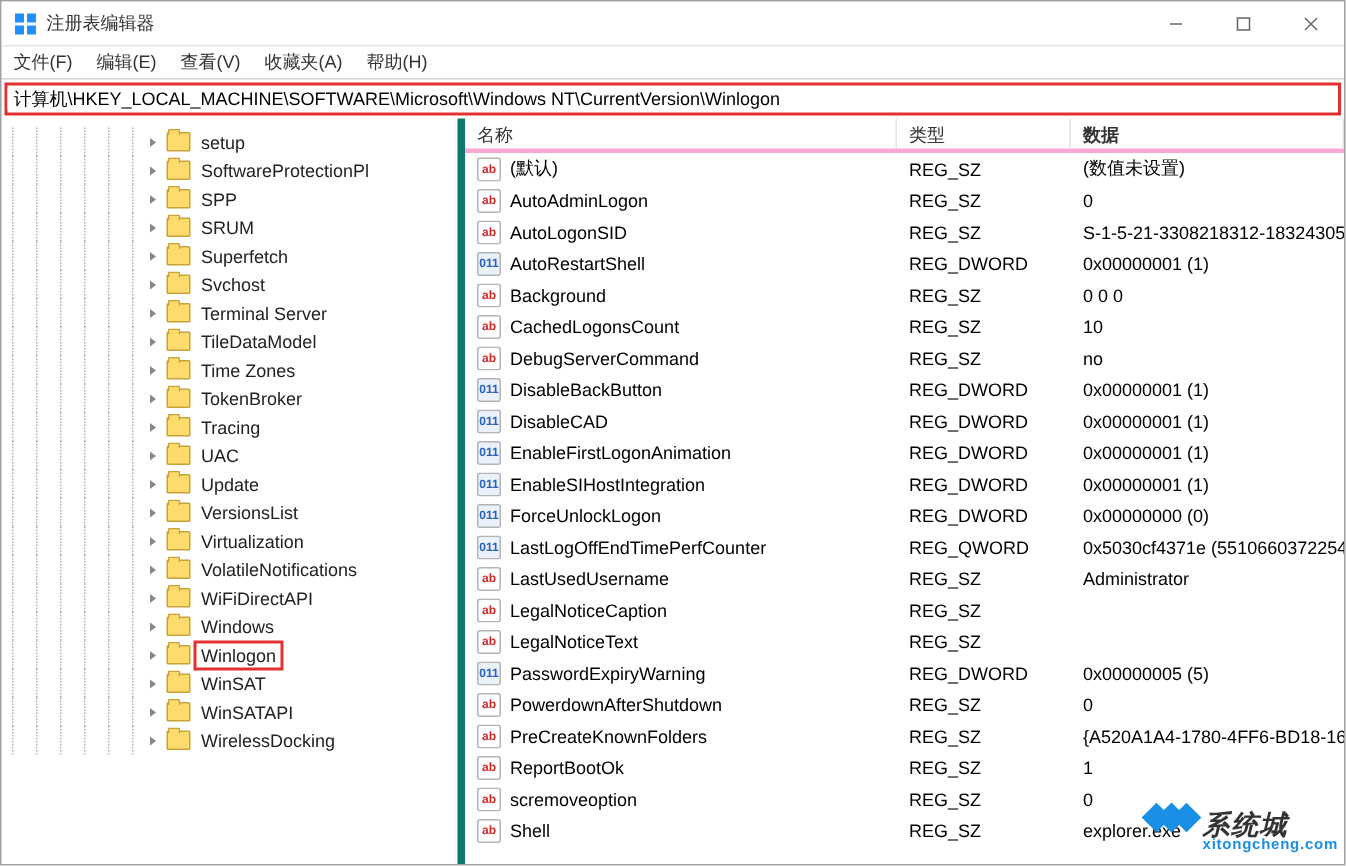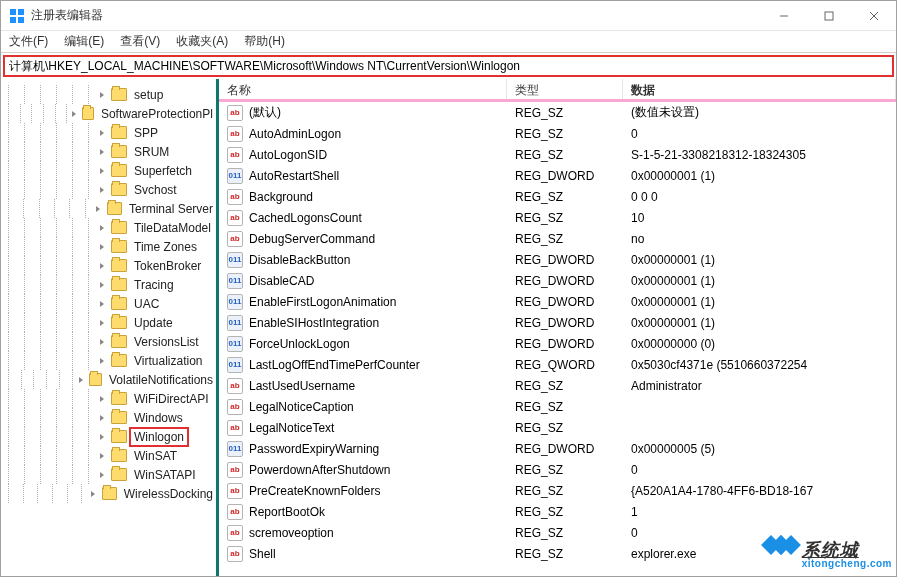--- a/index.html
+++ b/index.html
@@ -7,21 +7,21 @@
 .titlebar { height: 30px; display: flex; align-items: center; background: #fff; border-bottom: 1px solid #e5e5e5; }
 .titlebar .appicon { width: 16px; height: 16px; margin: 0 6px 0 8px; display: inline-block; }
 .titlebar .title { flex: 1; color: #333; }
 .titlebar .winbtns { display: flex; }
 .titlebar .winbtn { width: 45px; height: 30px; display: flex; align-items: center; justify-content: center; color: #666; }
 .menubar { height: 22px; display: flex; align-items: center; padding: 0 0; border-bottom: 1px solid #d0d0d0; }
 .menubar .menuitem { padding: 2px 8px; color: #333; }
 .addressbar { height: 22px; border: 2px solid #e03030; margin: 2px; display: flex; align-items: center; }
 .addressbar input { flex: 1; border: none; outline: none; padding: 0 4px; background: #fff; }
 .content { display: flex; height: calc(100% - 76px); }
-.tree { width: 218px; border-right: 3px solid #0f766e; overflow: hidden; position: relative; }
+.tree { width: 309px; border-right: 5px solid #0f766e; overflow: hidden; position: relative; }
 .tree-inner { padding-top: 6px; }
 .tree-row { display: flex; align-items: center; height: 19px; white-space: nowrap; }
 .guide { display: inline-block; width: 16px; height: 19px; position: relative; }
 .guide::before { content: ""; position: absolute; left: 7px; top: 0; bottom: 0; border-left: 1px dotted #b0b0b0; }
 .expander { width: 12px; height: 12px; display: inline-flex; align-items: center; justify-content: center; color: #777; margin-right: 2px; }
 .folder { width: 16px; height: 13px; background: #fddb6d; border: 1px solid #c9a23a; border-radius: 1px; display: inline-block; margin-right: 4px; position: relative; }
 .folder::before { content: ""; position: absolute; top: -3px; left: 0; width: 6px; height: 3px; background: #fddb6d; border: 1px solid #c9a23a; border-bottom: none; border-radius: 1px 1px 0 0; }
 .tree-label { color: #222; padding: 1px 3px; }
 .tree-row.highlight .tree-label { outline: 2px solid #e03030; outline-offset: 0; }
 .list { flex: 1; overflow: hidden; }
@@ -36,21 +36,21 @@
 .valicon { width: 16px; height: 16px; display: inline-flex; align-items: center; justify-content: center; margin-right: 6px; border: 1px solid #b4b4b4; border-radius: 2px; font-size: 8px; font-weight: bold; background: #fff; vertical-align: middle; }
 .valicon.sz { color: #d02828; }
 .valicon.dw { color: #2860c0; background: #eaf1fb; }
 .list-row .name { width: 288px; display: flex; align-items: center; }
 .list-row .type { width: 116px; }
 .list-row .data { flex: 1; }
 .watermark { position: absolute; right: 4px; bottom: 4px; display: flex; align-items: center; pointer-events: none; }
 .watermark .logo { width: 34px; height: 34px; position: relative; margin-right: 4px; }
 .watermark .logo span { position: absolute; width: 14px; height: 14px; background: #1a8fe6; transform: rotate(45deg); }
 .watermark .txt { display: flex; flex-direction: column; line-height: 1; }
-.watermark .big { font-size: 18px; color: #333; font-weight: 600; letter-spacing: 1px; font-style: italic; text-decoration: underline;}
+.watermark .big { font-size: 18px; color: #333; font-weight: 600; letter-spacing: 1px; font-style: italic;}
 .watermark .small { font-size: 10px; color: #1a8fe6; letter-spacing: 0.5px; font-weight: bold; }
 </style>
 </head>
 <body>
 
 <div class="titlebar">
   <span class="appicon">
     <svg viewBox="0 0 16 16">
         <rect x="1" y="1" width="6" height="6" fill="#1e90ff"></rect>
         <rect x="9" y="1" width="6" height="6" fill="#1e90ff"></rect>

